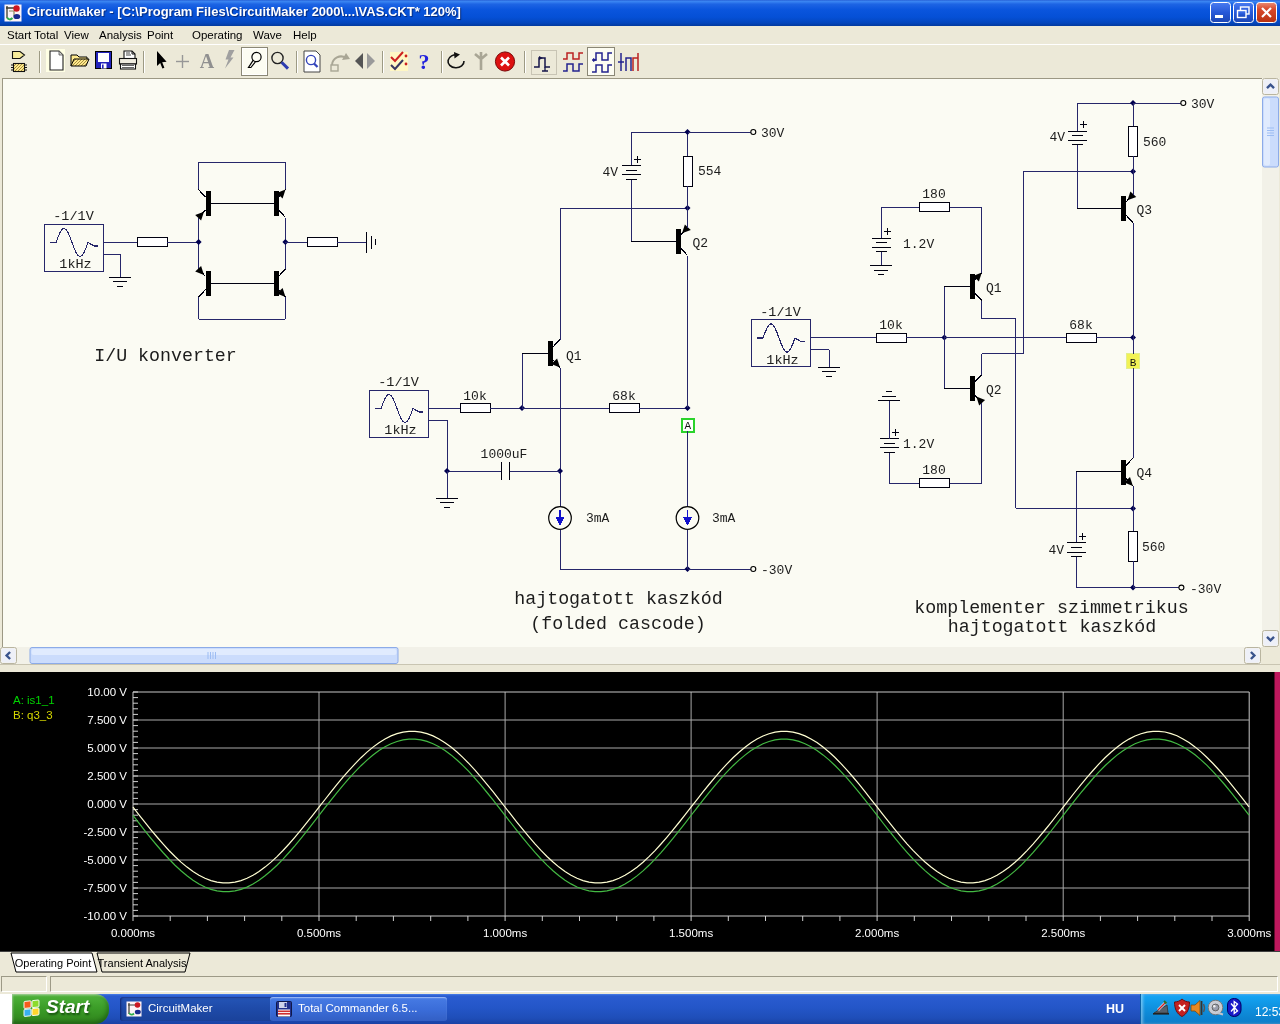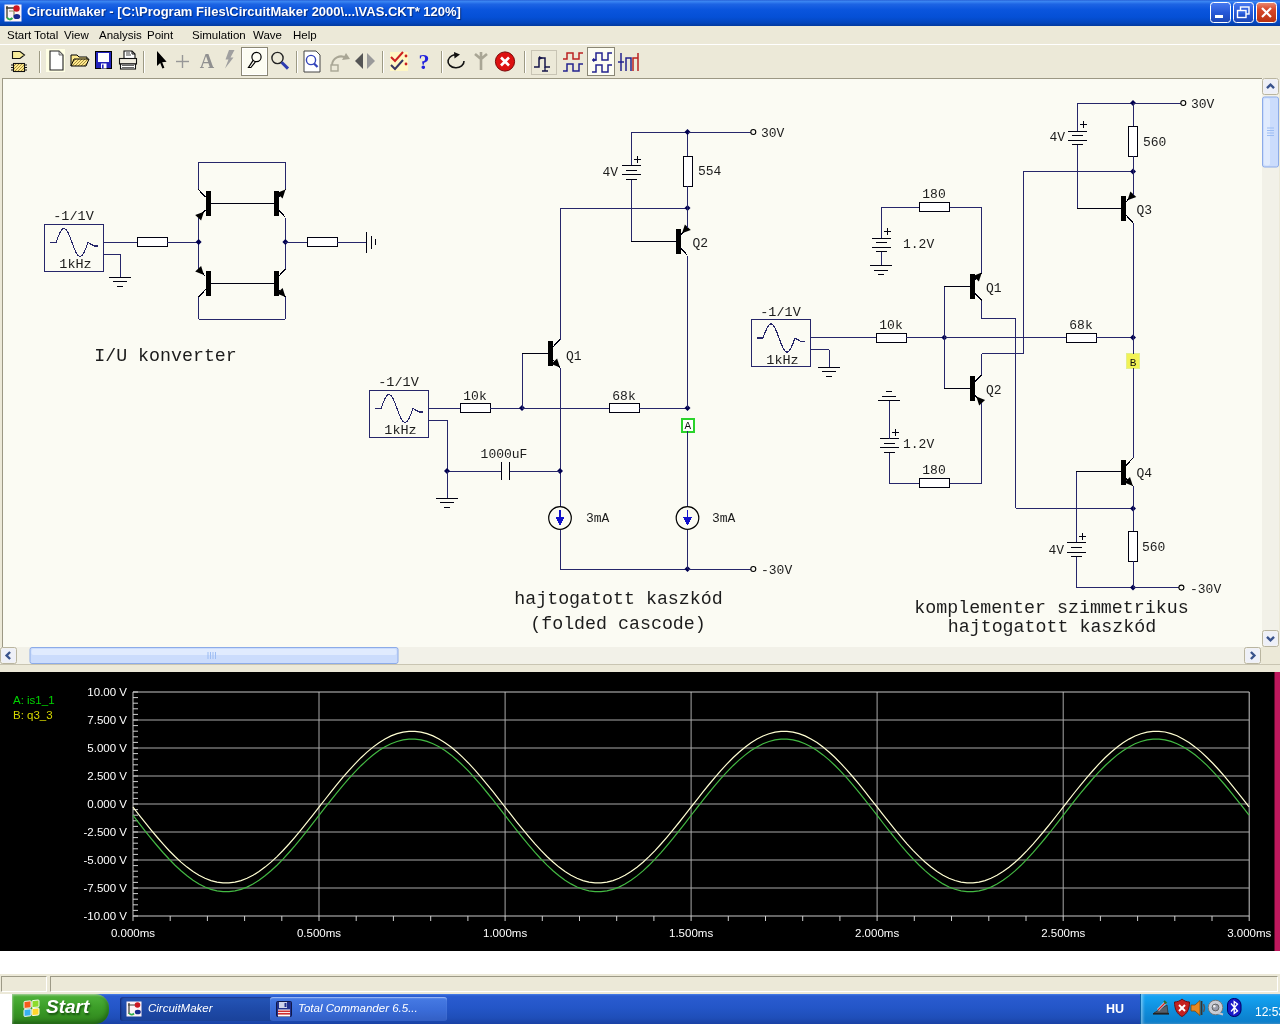--- a/index.html
+++ b/index.html
@@ -30,21 +30,21 @@
 #statusbar { left:0; top:974px; width:1280px; height:20px; background:#ece9d8; }
 .panel { position:absolute; top:2px; height:16px; border:1px solid; border-color:#9d9a87 #fff #fff #9d9a87; }
 
 #taskbar { left:0; top:994px; width:1280px; height:30px;
   background:linear-gradient(180deg,#4b80ec 0%,#3367d6 4%,#2a5cd0 8%,#2456c8 45%,#1f4eb8 80%,#1941a5 100%);margin-left:12px; }
 #startbtn { position:absolute; left:0; top:0; width:97px; height:30px; border-radius:0 14px 14px 0;
   background:linear-gradient(180deg,#6cbf5a 0%,#4caf38 10%,#3c9e28 45%,#338c20 80%,#2d7d1c 100%);
   box-shadow:inset -2px -2px 4px rgba(0,40,0,0.35), inset 1px 1px 2px rgba(255,255,255,0.45); }
 #startbtn span { position:absolute; left:34px; top:2px; color:#fff; font-size:19px; font-weight:bold; font-style:italic;
   text-shadow:1px 2px 2px rgba(0,40,0,0.6); }
-.taskbtn { position:absolute; top:3px; height:24px; border-radius:3px; color:#fff; font-size:11.5px;font-style:italic; }
+.taskbtn { position:absolute; top:3px; height:24px; border-radius:3px; color:#fff; font-size:11.5px; }
 .taskbtn .ticon { position:absolute; left:6px; top:4px; }
 .taskbtn .tlabel { position:absolute; left:28px; top:5px; white-space:nowrap; }
 #tray { position:absolute; left:1128px; top:0; width:152px; height:30px;
   background:linear-gradient(180deg,#2399ee 0%,#14a3f2 8%,#0f8fdd 50%,#0b7fcc 92%,#0a74bc 100%);
   border-left:1px solid #0a62a8; box-shadow:inset 2px 0 3px rgba(255,255,255,0.4); }
 </style></head>
 <body>
 <div id="root">
 
   <div id="titlebar" class="abs">
@@ -88,21 +88,21 @@
 
     </svg>
   </div>
 
   <div id="menubar" class="abs">
     <span style="left:7px">Start</span>
     <span style="left:34px">Total</span>
     <span style="left:64px">View</span>
     <span style="left:99px">Analysis</span>
     <span style="left:147px">Point</span>
-    <span style="left:192px">Simulation</span>
+    <span style="left:192px">Operating</span>
     <span style="left:253px">Wave</span>
     <span style="left:293px">Help</span>
   </div>
 
   <div id="toolbar" class="abs">
     <svg width="660" height="33" viewBox="0 0 660 33">
       <defs>
         <pattern id="hatch" width="3" height="3" patternUnits="userSpaceOnUse">
           <rect width="3" height="3" fill="#ffe98c"></rect>
           <path d="M0 3 L3 0" stroke="#806820" stroke-width="0.7"></path>
@@ -641,20 +641,26 @@
 <text x="877.1" y="937" font-size="11.5" text-anchor="middle" fill="#fff">2.000ms</text>
 <text x="1063.2" y="937" font-size="11.5" text-anchor="middle" fill="#fff">2.500ms</text>
 <text x="1249.2" y="937" font-size="11.5" text-anchor="middle" fill="#fff">3.000ms</text>
 <text x="13" y="704" font-size="11.5" fill="#00d400">A: is1_1</text>
 <text x="13" y="719" font-size="11.5" fill="#d6d800">B: q3_3</text>
 <polyline points="133.0,815.4 139.0,823.1 145.0,830.8 151.0,838.3 157.0,845.5 163.0,852.5 169.0,859.0 175.0,865.2 181.0,870.8 187.0,875.8 193.0,880.2 199.0,884.0 205.0,887.0 211.0,889.4 217.0,890.9 223.0,891.7 229.0,891.7 235.0,890.9 241.0,889.4 247.0,887.1 253.0,884.0 259.0,880.3 265.0,875.8 271.0,870.8 277.0,865.2 283.0,859.1 289.0,852.5 295.0,845.6 301.0,838.3 307.0,830.8 313.0,823.2 319.0,815.4 325.0,807.7 331.0,800.1 337.0,792.6 343.0,785.3 349.0,778.4 355.0,771.8 361.0,765.7 367.0,760.1 373.0,755.0 379.0,750.6 385.0,746.8 391.0,743.8 397.0,741.5 403.0,739.9 409.0,739.1 415.0,739.1 421.0,739.9 427.0,741.4 433.0,743.7 439.0,746.8 445.0,750.5 451.0,754.9 457.0,760.0 463.0,765.6 469.0,771.7 475.0,778.3 481.0,785.2 487.0,792.5 493.0,799.9 499.0,807.6 505.0,815.3 511.0,823.0 517.0,830.7 523.0,838.2 529.0,845.4 535.0,852.4 541.0,859.0 547.0,865.1 553.0,870.7 559.0,875.8 565.0,880.2 571.0,883.9 577.0,887.0 583.0,889.3 589.0,890.9 595.0,891.7 601.0,891.7 607.0,890.9 613.0,889.4 619.0,887.1 625.0,884.0 631.0,880.3 637.0,875.9 643.0,870.9 649.0,865.3 655.0,859.1 661.0,852.6 667.0,845.6 673.0,838.4 679.0,830.9 685.0,823.3 691.0,815.5 697.0,807.8 703.0,800.1 709.0,792.7 715.0,785.4 721.0,778.4 727.0,771.9 733.0,765.7 739.0,760.1 745.0,755.1 751.0,750.6 757.0,746.9 763.0,743.8 769.0,741.5 775.0,739.9 781.0,739.1 787.0,739.1 793.0,739.9 799.0,741.4 805.0,743.7 811.0,746.7 817.0,750.5 823.0,754.9 829.0,759.9 835.0,765.5 841.0,771.6 847.0,778.2 853.0,785.1 859.0,792.4 865.0,799.9 871.0,807.5 877.0,815.2 883.0,823.0 889.0,830.6 895.0,838.1 901.0,845.4 907.0,852.3 913.0,858.9 919.0,865.0 925.0,870.6 931.0,875.7 937.0,880.1 943.0,883.9 949.0,887.0 955.0,889.3 961.0,890.9 967.0,891.7 973.0,891.7 979.0,890.9 985.0,889.4 991.0,887.1 997.0,884.1 1003.0,880.3 1009.0,875.9 1015.0,870.9 1021.0,865.3 1027.0,859.2 1033.0,852.7 1039.0,845.7 1045.0,838.5 1051.0,831.0 1057.0,823.3 1063.0,815.6 1069.0,807.9 1075.0,800.2 1081.0,792.7 1087.0,785.5 1093.0,778.5 1099.0,771.9 1105.0,765.8 1111.0,760.2 1117.0,755.1 1123.0,750.7 1129.0,746.9 1135.0,743.8 1141.0,741.5 1147.0,739.9 1153.0,739.1 1159.0,739.1 1165.0,739.8 1171.0,741.4 1177.0,743.7 1183.0,746.7 1189.0,750.4 1195.0,754.8 1201.0,759.9 1207.0,765.4 1213.0,771.6 1219.0,778.1 1225.0,785.0 1231.0,792.3 1237.0,799.8 1243.0,807.4 1249.0,815.1" fill="none" stroke="#43b943" stroke-width="1.2"></polyline>
 <polyline points="133.0,807.1 139.0,814.8 145.0,822.4 151.0,829.8 157.0,837.0 163.0,843.9 169.0,850.5 175.0,856.5 181.0,862.1 187.0,867.1 193.0,871.5 199.0,875.2 205.0,878.3 211.0,880.6 217.0,882.1 223.0,882.9 229.0,882.9 235.0,882.1 241.0,880.6 247.0,878.3 253.0,875.3 259.0,871.5 265.0,867.1 271.0,862.1 277.0,856.6 283.0,850.5 289.0,844.0 295.0,837.1 301.0,829.9 307.0,822.4 313.0,814.8 319.0,807.1 325.0,799.5 331.0,791.9 337.0,784.4 343.0,777.2 349.0,770.3 355.0,763.8 361.0,757.7 367.0,752.1 373.0,747.1 379.0,742.7 385.0,739.0 391.0,735.9 397.0,733.6 403.0,732.1 409.0,731.3 415.0,731.3 421.0,732.1 427.0,733.6 433.0,735.9 439.0,738.9 445.0,742.7 451.0,747.0 457.0,752.0 463.0,757.6 469.0,763.7 475.0,770.2 481.0,777.1 487.0,784.3 493.0,791.7 499.0,799.3 505.0,807.0 511.0,814.7 517.0,822.3 523.0,829.7 529.0,836.9 535.0,843.9 541.0,850.4 547.0,856.5 553.0,862.0 559.0,867.1 565.0,871.5 571.0,875.2 577.0,878.2 583.0,880.6 589.0,882.1 595.0,882.9 601.0,882.9 607.0,882.1 613.0,880.6 619.0,878.3 625.0,875.3 631.0,871.6 637.0,867.2 643.0,862.2 649.0,856.6 655.0,850.6 661.0,844.0 667.0,837.1 673.0,829.9 679.0,822.5 685.0,814.9 691.0,807.2 697.0,799.6 703.0,791.9 709.0,784.5 715.0,777.3 721.0,770.4 727.0,763.9 733.0,757.8 739.0,752.2 745.0,747.2 751.0,742.8 757.0,739.0 763.0,736.0 769.0,733.7 775.0,732.1 781.0,731.3 787.0,731.3 793.0,732.1 799.0,733.6 805.0,735.9 811.0,738.9 817.0,742.6 823.0,747.0 829.0,752.0 835.0,757.5 841.0,763.6 847.0,770.1 853.0,777.0 859.0,784.2 865.0,791.7 871.0,799.3 877.0,806.9 883.0,814.6 889.0,822.2 895.0,829.7 901.0,836.9 907.0,843.8 913.0,850.3 919.0,856.4 925.0,862.0 931.0,867.0 937.0,871.4 943.0,875.2 949.0,878.2 955.0,880.5 961.0,882.1 967.0,882.9 973.0,882.9 979.0,882.2 985.0,880.6 991.0,878.3 997.0,875.3 1003.0,871.6 1009.0,867.2 1015.0,862.3 1021.0,856.7 1027.0,850.6 1033.0,844.1 1039.0,837.2 1045.0,830.0 1051.0,822.6 1057.0,815.0 1063.0,807.3 1069.0,799.6 1075.0,792.0 1081.0,784.6 1087.0,777.4 1093.0,770.5 1099.0,763.9 1105.0,757.8 1111.0,752.2 1117.0,747.2 1123.0,742.8 1129.0,739.1 1135.0,736.0 1141.0,733.7 1147.0,732.1 1153.0,731.3 1159.0,731.3 1165.0,732.0 1171.0,733.6 1177.0,735.8 1183.0,738.9 1189.0,742.6 1195.0,746.9 1201.0,751.9 1207.0,757.5 1213.0,763.5 1219.0,770.0 1225.0,776.9 1231.0,784.1 1237.0,791.6 1243.0,799.2 1249.0,806.8" fill="none" stroke="#ffffd2" stroke-width="1.2"></polyline>
     </svg>
   </div>
 
+  <div id="tabrow" class="abs"><svg width="300" height="23" viewBox="0 0 300 23">
+<polygon points="11,1 92,1 97,20 16,20" fill="#ffffff" stroke="#000" stroke-width="1"></polygon>
+<polygon points="97,1 190,1 185,20 102,20" fill="#ece9d8" stroke="#000" stroke-width="1"></polygon>
+<text x="53" y="15" font-size="11" text-anchor="middle" fill="#000">Operating Point</text>
+<text x="142" y="15" font-size="11" text-anchor="middle" fill="#000">Transient Analysis</text>
+</svg></div>
 
   <div id="statusbar" class="abs">
     <div class="panel" style="left:1px;width:46px"></div>
     <div class="panel" style="left:50px;width:1228px"></div>
   </div>
 
   <div id="taskbar" class="abs">
     <div id="startbtn">
         <svg class="abs" style="left:0;top:0" width="36" height="30" viewBox="0 0 36 30">
 <g transform="translate(12,7) skewY(-6)" stroke="#fff" stroke-width="0.9">

